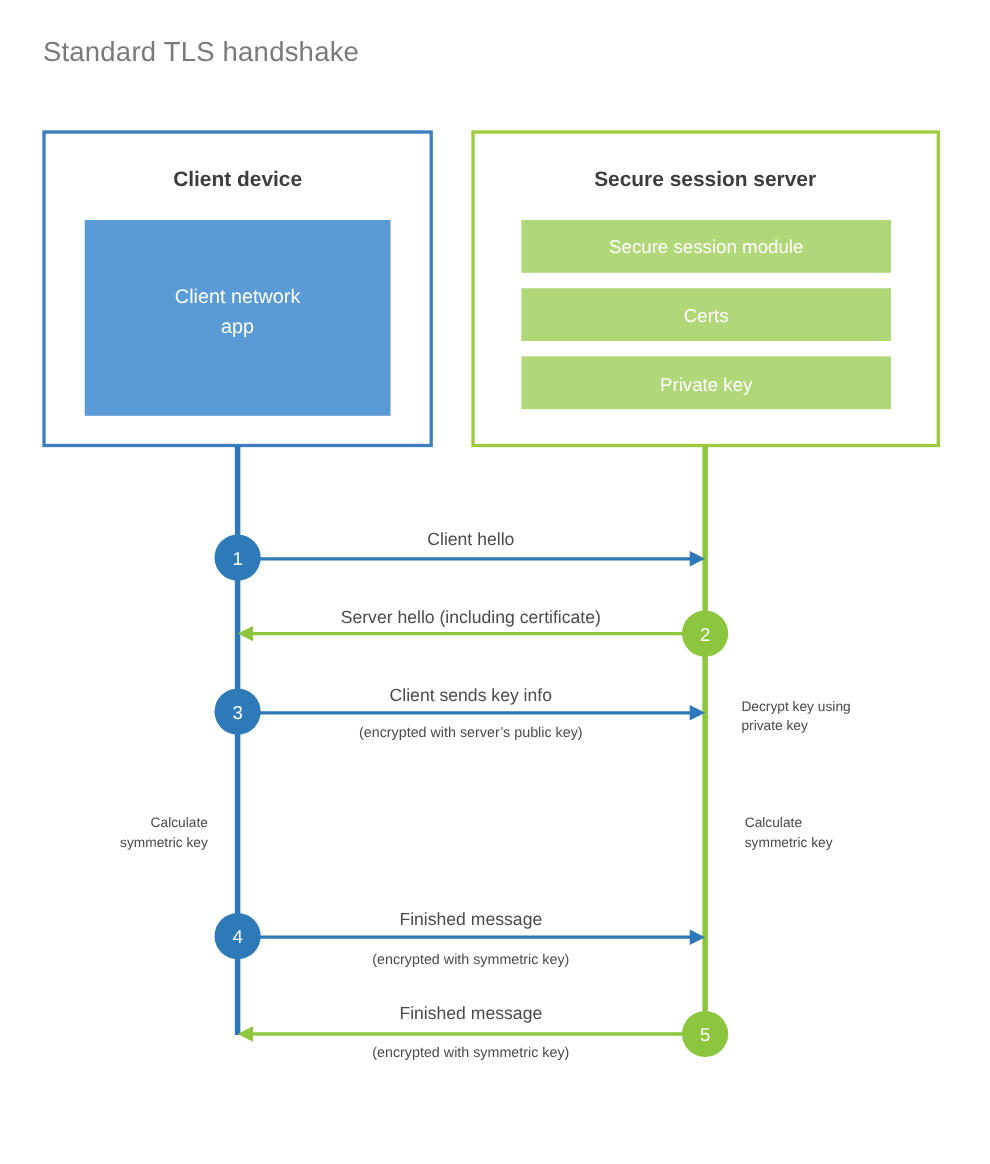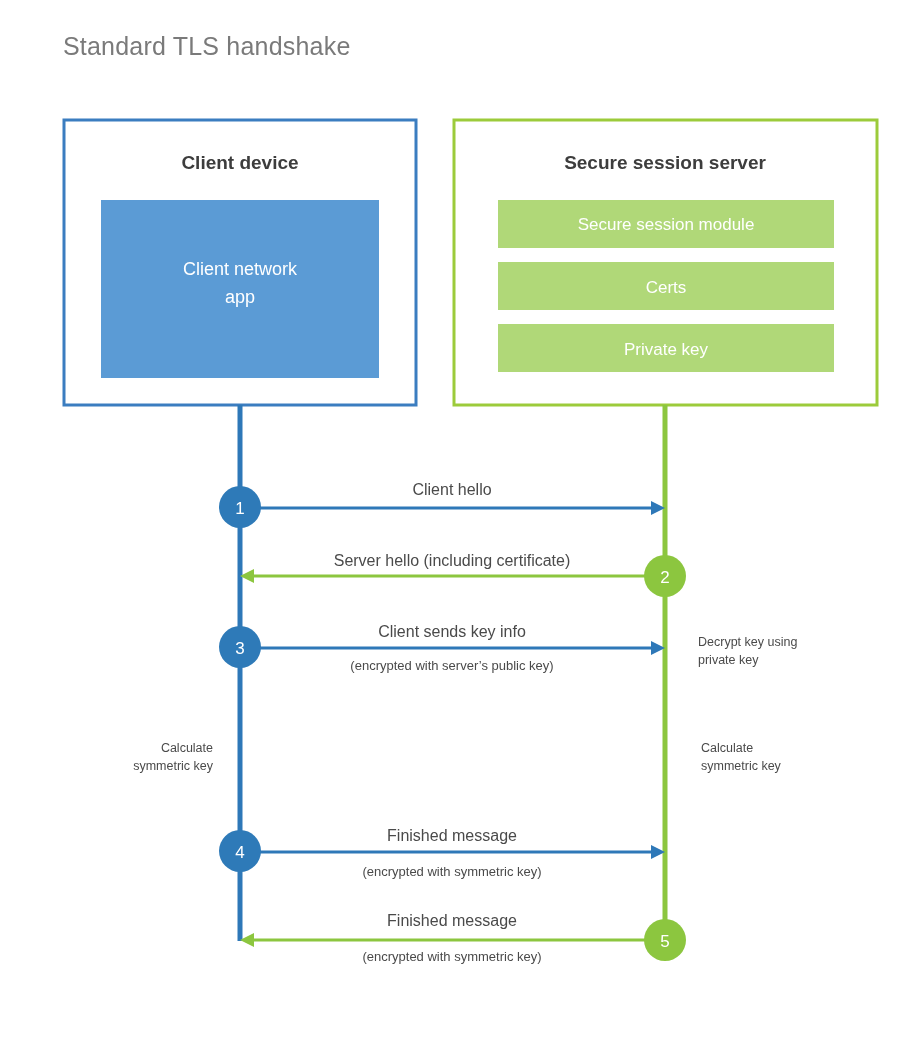--- a/index.html
+++ b/index.html
@@ -10,21 +10,20 @@
   body {
     width: 900px;
     height: 1058px;
     font-family: "Liberation Sans", sans-serif;
     overflow: hidden;
   }
   #diagram-root {
     position: relative;
     width: 728px;
     height: 1058px;
-    padding-left: 24px;
   }
   svg.diagram {
     display: block;
     width: 900px;
     height: 1058px;
   }
   .page-title {
     font-family: "Liberation Sans", sans-serif;
     font-size: 25px;
     font-weight: 400;

